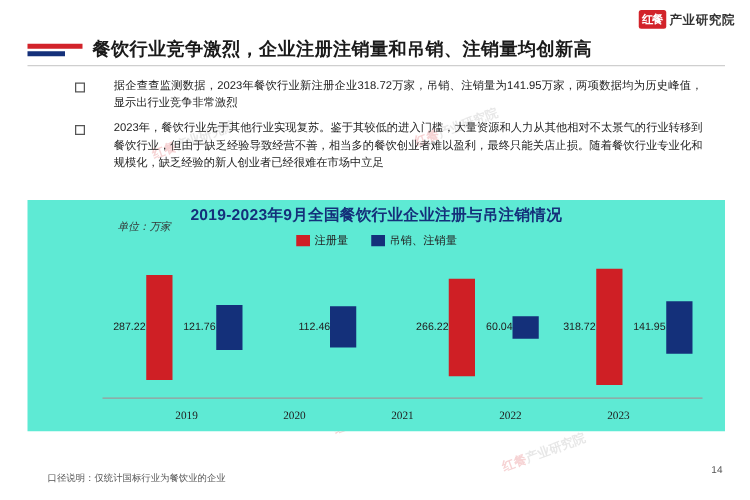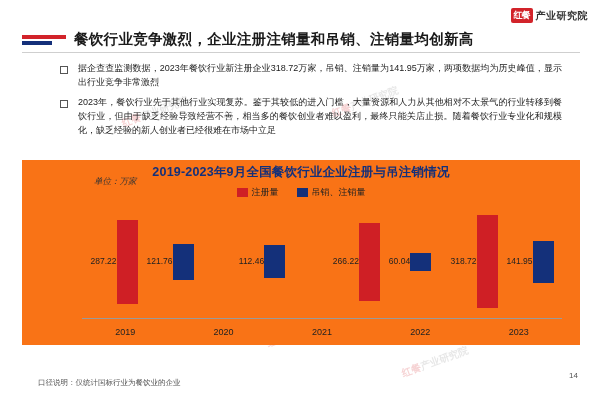--- a/index.html
+++ b/index.html
@@ -39,33 +39,33 @@
     font-size:14.5px; font-weight:bold; color:#1a1a1a;
     letter-spacing:0.3px;
   }
   .title-underline {
     position:absolute; top:52px; left:22px; right:20px;
     height:1px; background:#cfcfcf;
   }
 
   
   .bullets { position:absolute; top:62px; left:60px; right:38px; }
-  .bullet { display:flex; gap:10px; margin-bottom:6px; }
+  .bullet { display:flex; gap:23px; margin-bottom:6px; }
   .bullet-box {
     flex:0 0 auto; width:6px; height:6px;
     border:1px solid #555; margin-top:4px;
   }
   .bullet-text {
     font-size:9px; line-height:1.55; color:#222; text-align:justify;
   }
 
   
   .chart-card {
     position:absolute; left:22px; right:20px; top:160px; height:185px;
-    background:#f97316;
+    background:#5eead4;
   }
   .chart-title {
     text-align:center; font-size:12.5px; font-weight:bold; color:#14307a;
     padding-top:4px; letter-spacing:0.2px;
   }
   .chart-unit {
     position:absolute; left:72px; top:16px;
     font-size:8.5px; color:#333;font-style:italic;
   }
   .legend {
@@ -94,22 +94,22 @@
     position:relative;
   }
   .col { display:flex; flex-direction:row; align-items:center; justify-content:flex-end; height:100%; }
   .val { font-size:8.5px; color:#222; margin-bottom:2px; }
   .bar { width:21px; }
   .bar.reg { background:#cf1f25; }
   .bar.dereg { background:#14307a; }
 
   .xlabels {
     position:absolute; left:60px; right:18px; bottom:8px;
-    display:flex; justify-content:space-between;
-    font-size:9px; color:#222;
+    display:flex; justify-content:center;
+    font-size:9px; color:#222;font-family:Liberation Serif, serif;
   }
   .xlabel { width:18%; text-align:center; }
 
   
   .footnotes { position:absolute; left:22px; bottom:12px;margin-left:16px; }
   .fn { font-size:7.5px; color:#555; line-height:1.5; }
   .page-num {
     position:absolute; right:22px; bottom:20px;
     font-size:8px; color:#555;
   }

